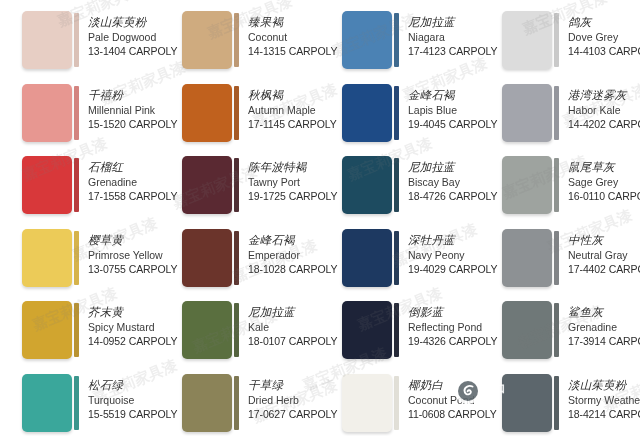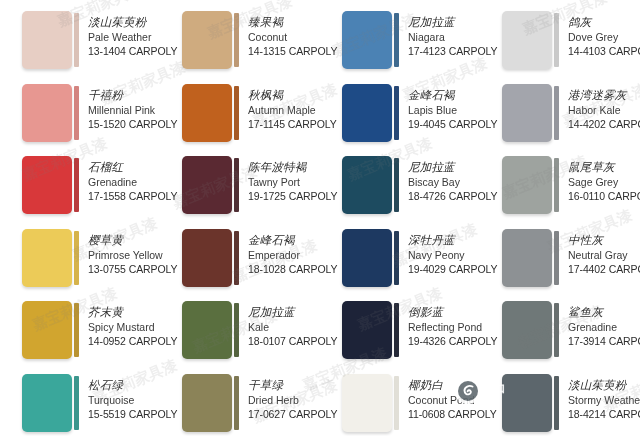--- a/index.html
+++ b/index.html
@@ -137,21 +137,21 @@
 <body>
 
 <div id="palette-grid">
     <div class="swatch-cell">
       <div class="chip-wrap">
         <div class="chip" style="background: rgb(231, 206, 196);"></div>
         <div class="chip-edge" style="background: rgb(215, 188, 177);"></div>
       </div>
       <div class="labels">
         <div class="name-cn">淡山茱萸粉</div>
-        <div class="name-en">Pale Weather</div>
+        <div class="name-en">Pale Dogwood</div>
         <div class="code">13-1404 CARPOLY</div>
       </div>
     </div>
     <div class="swatch-cell">
       <div class="chip-wrap">
         <div class="chip" style="background: rgb(207, 171, 127);"></div>
         <div class="chip-edge" style="background: rgb(183, 144, 105);"></div>
       </div>
       <div class="labels">
         <div class="name-cn">臻果褐</div>

